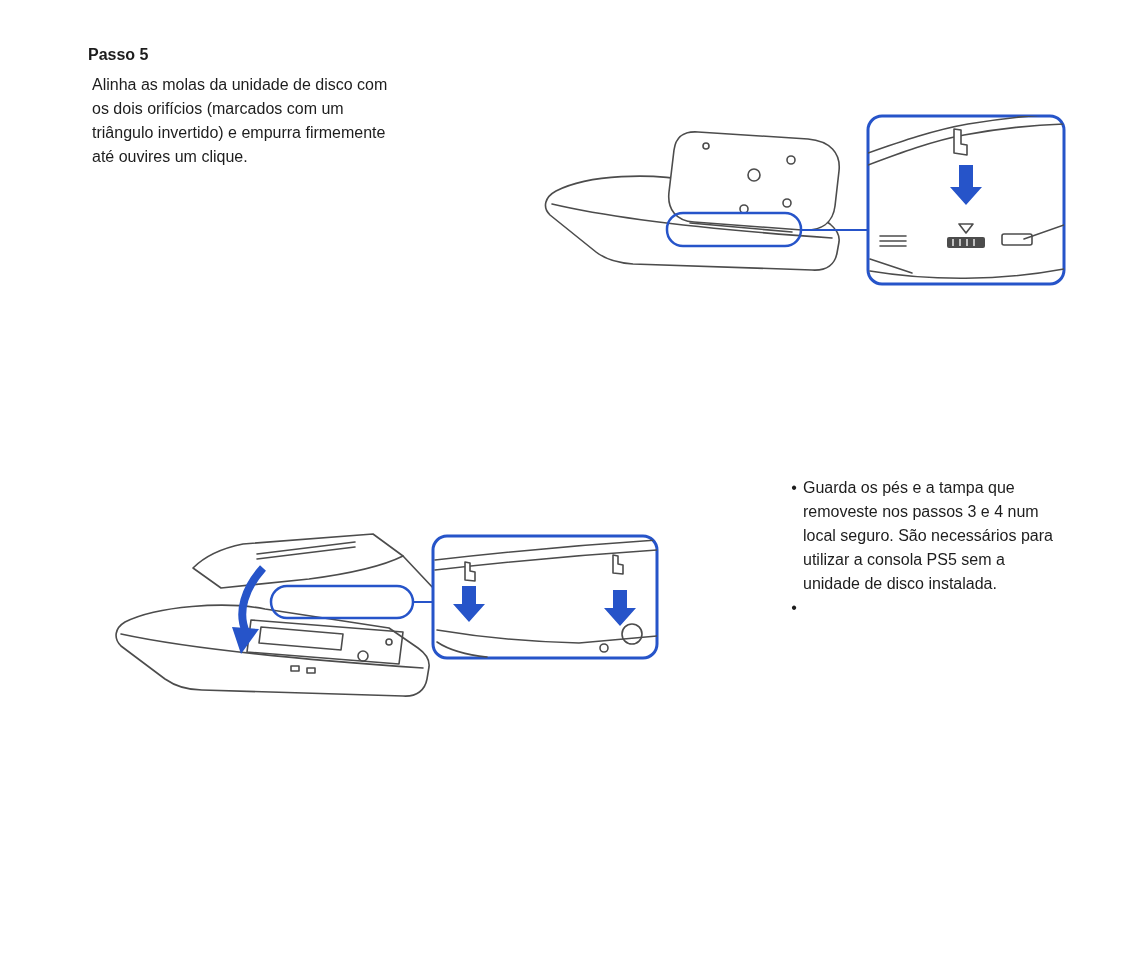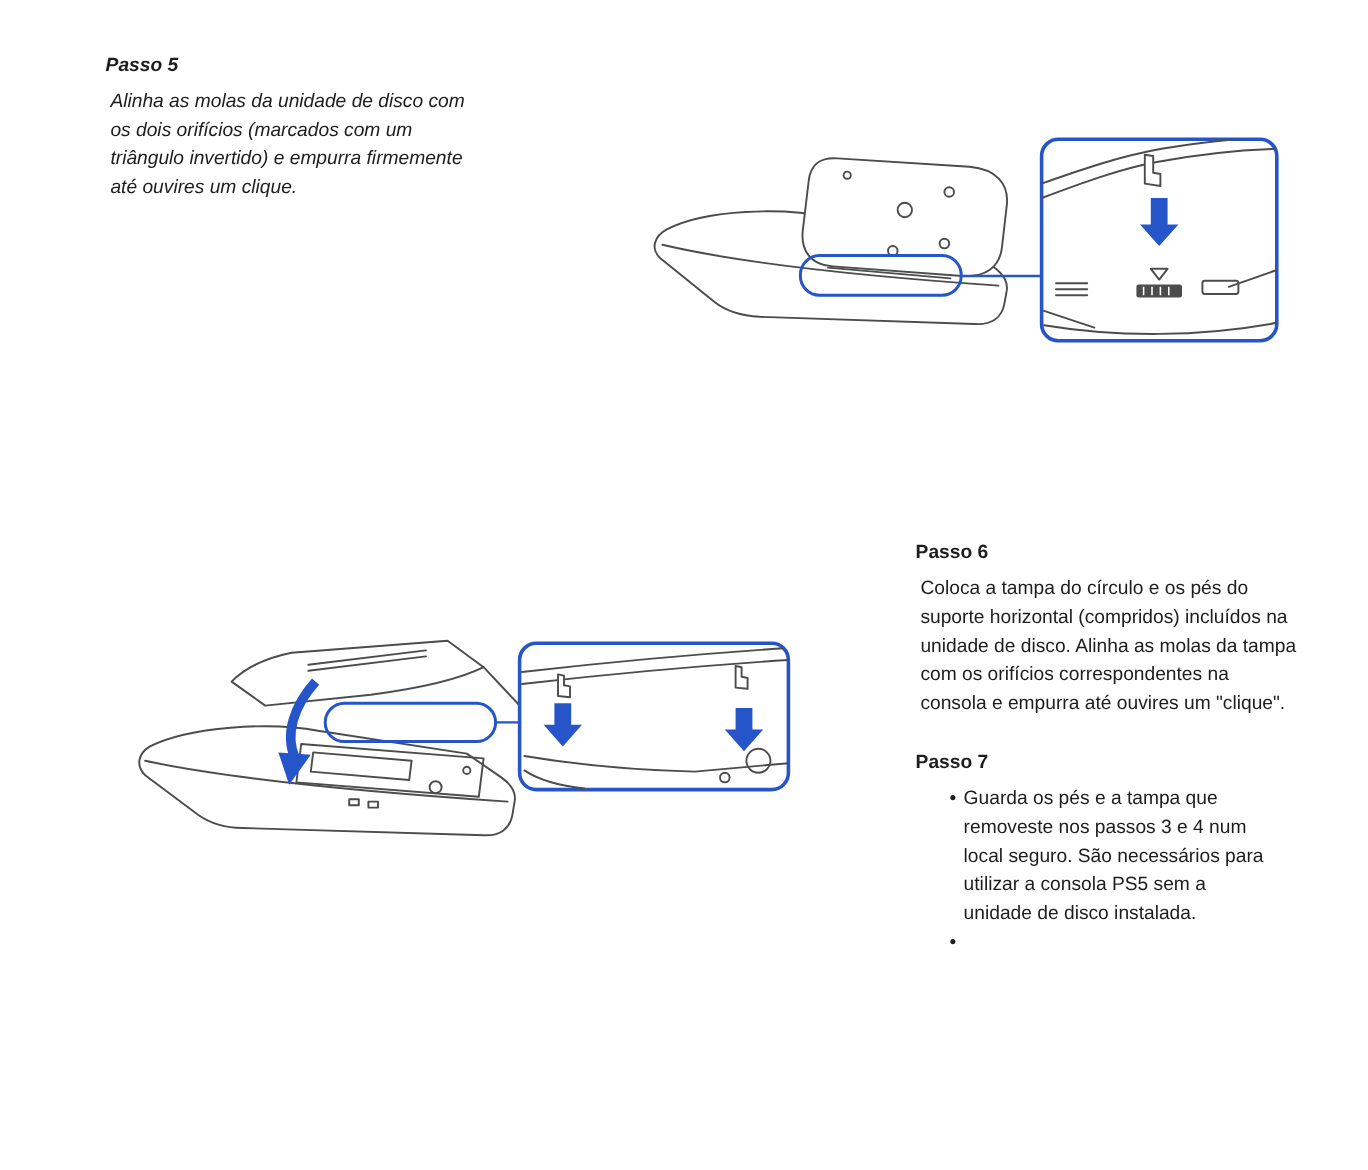--- a/index.html
+++ b/index.html
@@ -9,21 +9,21 @@
     --bg:#ffffff;
   }
   html,body{margin:0;padding:0;background:var(--bg);}
   .page{
     position:relative;width:1140px;height:975px;background:var(--bg);
     font-family:"Liberation Sans","DejaVu Sans",sans-serif;
     color:var(--text);font-size:16px;line-height:24px;overflow:hidden;
   }
   .step h3{margin:0 0 7px 0;font-size:16px;font-weight:700;line-height:22px;}
   .step p{margin:4px;}
-  .step5-block{position:absolute;left:88px;top:44px;width:310px;font-style:italic;}
+  .step5-block{position:absolute;left:88px;top:44px;width:310px;}
   .right-col{position:absolute;left:763px;top:450px;width:322px;}
   .step7-block{margin-top:26px;}
   ul.bullets{margin:0;padding:0;list-style:none;}
   ul.bullets li{display:flex;padding-left:22px;margin:0;}
   .marker{width:18px;flex:0 0 18px;text-align:center;}
   .li-text{display:block;width:258px;}
   .fig{position:absolute;margin:0;}
   .fig1{left:540px;top:103px;}
   .fig2{left:105px;top:528px;}
   
@@ -120,26 +120,21 @@
         <path class="accent-fill" d="M508,62 L522,62 L522,80 L531,80 L515,98 L499,80 L508,80 Z"></path>
         <path class="line" d="M332,102 C380,110 430,114 474,115 L552,108"></path>
         <circle class="line" cx="527" cy="106" r="10"></circle>
         <circle class="line" cx="499" cy="120" r="4"></circle>
         <path class="line" d="M332,114 C344,122 362,127 382,129"></path>
       </g>
     </svg>
   </figure>
 
   <section class="right-col">
-    <div class="step step6-block">
-      <h3>Passo 6</h3>
-      <p>Coloca a tampa do círculo e os pés do suporte horizontal (compridos) incluídos na unidade de disco. Alinha as molas da tampa com os orifícios correspondentes na consola e empurra até ouvires um "clique".</p>
-    </div>
     <div class="step step7-block">
-      <h3>Passo 7</h3>
       <ul class="bullets">
         <li>
           <span class="marker">•</span>
           <span class="li-text">Guarda os pés e a tampa que removeste nos passos 3 e 4 num local seguro. São necessários para utilizar a consola PS5 sem a unidade de disco instalada.</span>
         </li>
         <li>
           <span class="marker">•</span>
         </li>
       </ul>
     </div>

